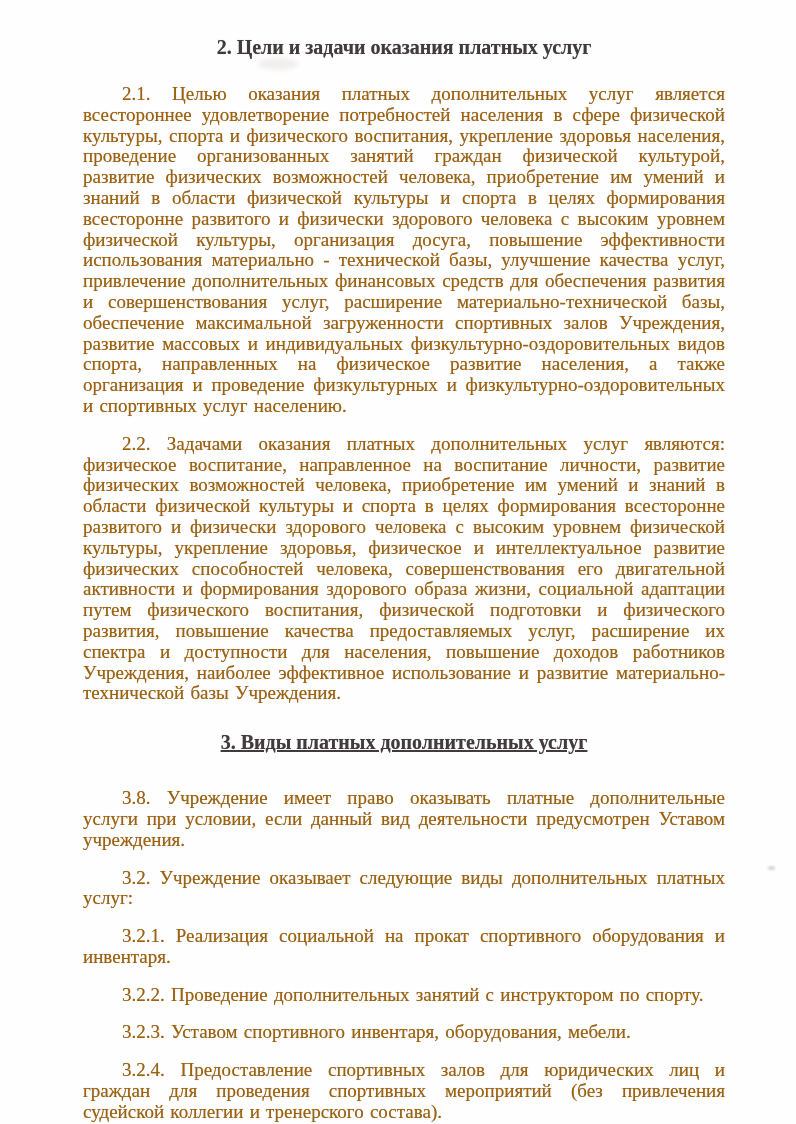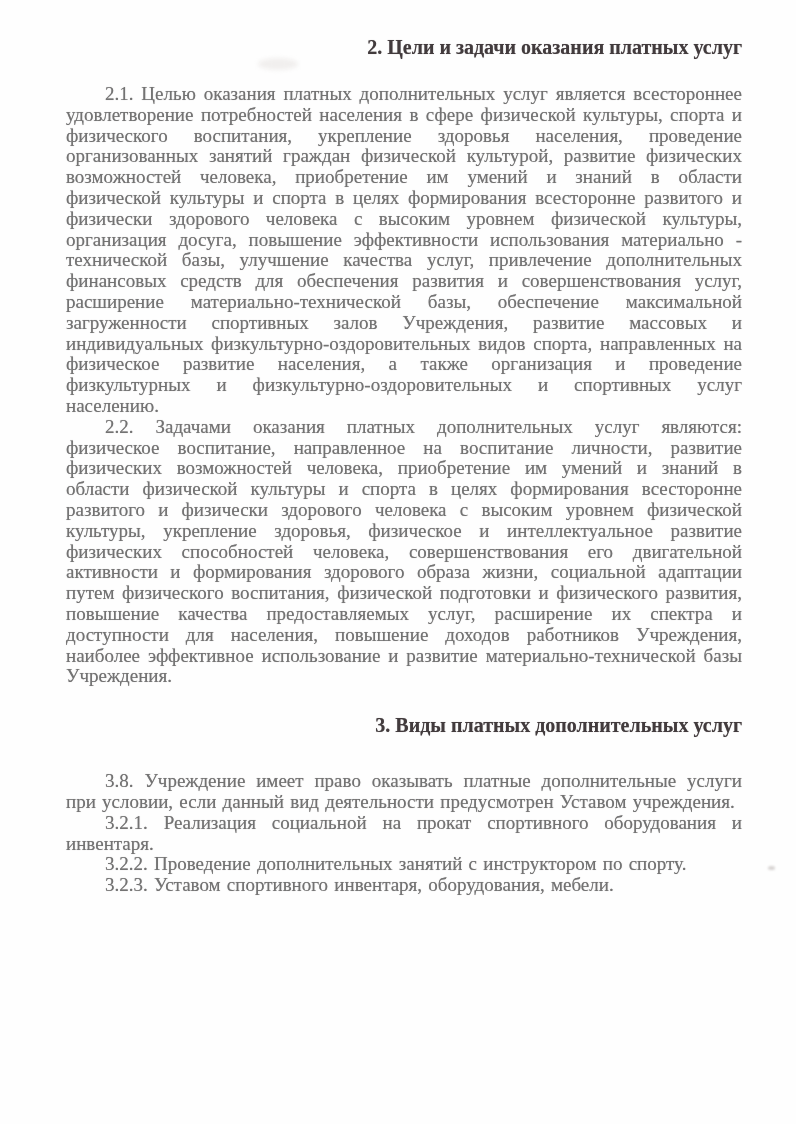--- a/index.html
+++ b/index.html
@@ -19,38 +19,39 @@
   }
   .content {
     position: absolute;
     top: 36px;
     left: 66px;
     width: 676px;
   }
   .sec-heading {
     font-size: 20px;
     font-weight: bold;
-    text-align: right;
+    text-align: center;
     margin: 0 0 25px 0;
     line-height: 23px;
     color: #423b3d;
     text-shadow: 0 0 0.7px rgba(66, 59, 61, 0.55);
   }
   .sec-heading.gap-above {
     margin-top: 27px;
     margin-bottom: 34px;
+    text-decoration: underline;
   }
   .para {
     font-size: 19px;
     line-height: 20.8px;
     text-align: justify;
     text-indent: 39px;
-    margin: 0;
+    margin: 17px;
     word-spacing: 1.5px;
-    color: #737373;
+    color: #a16207;
     text-shadow: 0 0 0.7px rgba(70, 63, 65, 0.5);
   }
   
   .smudge-heading {
     position: absolute;
     left: 258px;
     top: 58px;
     width: 40px;
     height: 12px;
     background: #f1efee;
@@ -80,22 +81,24 @@
     <h2 class="sec-heading">2. Цели и задачи оказания платных услуг</h2>
 
     <p class="para">2.1. Целью оказания платных дополнительных услуг является всестороннее удовлетворение потребностей населения в сфере физической культуры, спорта и физического воспитания, укрепление здоровья населения, проведение организованных занятий граждан физической культурой, развитие физических возможностей человека, приобретение им умений и знаний в области физической культуры и спорта в целях формирования всесторонне развитого и физически здорового человека с высоким уровнем физической культуры, организация досуга, повышение эффективности использования материально - технической базы, улучшение качества услуг, привлечение дополнительных финансовых средств для обеспечения развития и совершенствования услуг, расширение материально-технической базы, обеспечение максимальной загруженности спортивных залов Учреждения, развитие массовых и индивидуальных физкультурно-оздоровительных видов спорта, направленных на физическое развитие населения, а также организация и проведение физкультурных и физкультурно-оздоровительных и спортивных услуг населению.</p>
 
     <p class="para">2.2. Задачами оказания платных дополнительных услуг являются: физическое воспитание, направленное на воспитание личности, развитие физических возможностей человека, приобретение им умений и знаний в области физической культуры и спорта в целях формирования всесторонне развитого и физически здорового человека с высоким уровнем физической культуры, укрепление здоровья, физическое и интеллектуальное развитие физических способностей человека, совершенствования его двигательной активности и формирования здорового образа жизни, социальной адаптации путем физического воспитания, физической подготовки и физического развития, повышение качества предоставляемых услуг, расширение их спектра и доступности для населения, повышение доходов работников Учреждения, наиболее эффективное использование и развитие материально-технической базы Учреждения.</p>
 
     <h2 class="sec-heading gap-above">3. Виды платных дополнительных услуг</h2>
 
     <p class="para">3.8. Учреждение имеет право оказывать платные дополнительные услуги при условии, если данный вид деятельности предусмотрен Уставом учреждения.</p>
 
+    <p class="para">3.2. Учреждение оказывает следующие виды дополнительных платных услуг:</p>
 
     <p class="para">3.2.1. Реализация социальной на прокат спортивного оборудования и инвентаря.</p>
 
     <p class="para">3.2.2. Проведение дополнительных занятий с инструктором по спорту.</p>
 
     <p class="para">3.2.3. Уставом спортивного инвентаря, оборудования, мебели.</p>
 
+    <p class="para">3.2.4. Предоставление спортивных залов для юридических лиц и граждан для проведения спортивных мероприятий (без привлечения судейской коллегии и тренерского состава).</p>
 
   </div>
 </div>
 
 </body></html>

